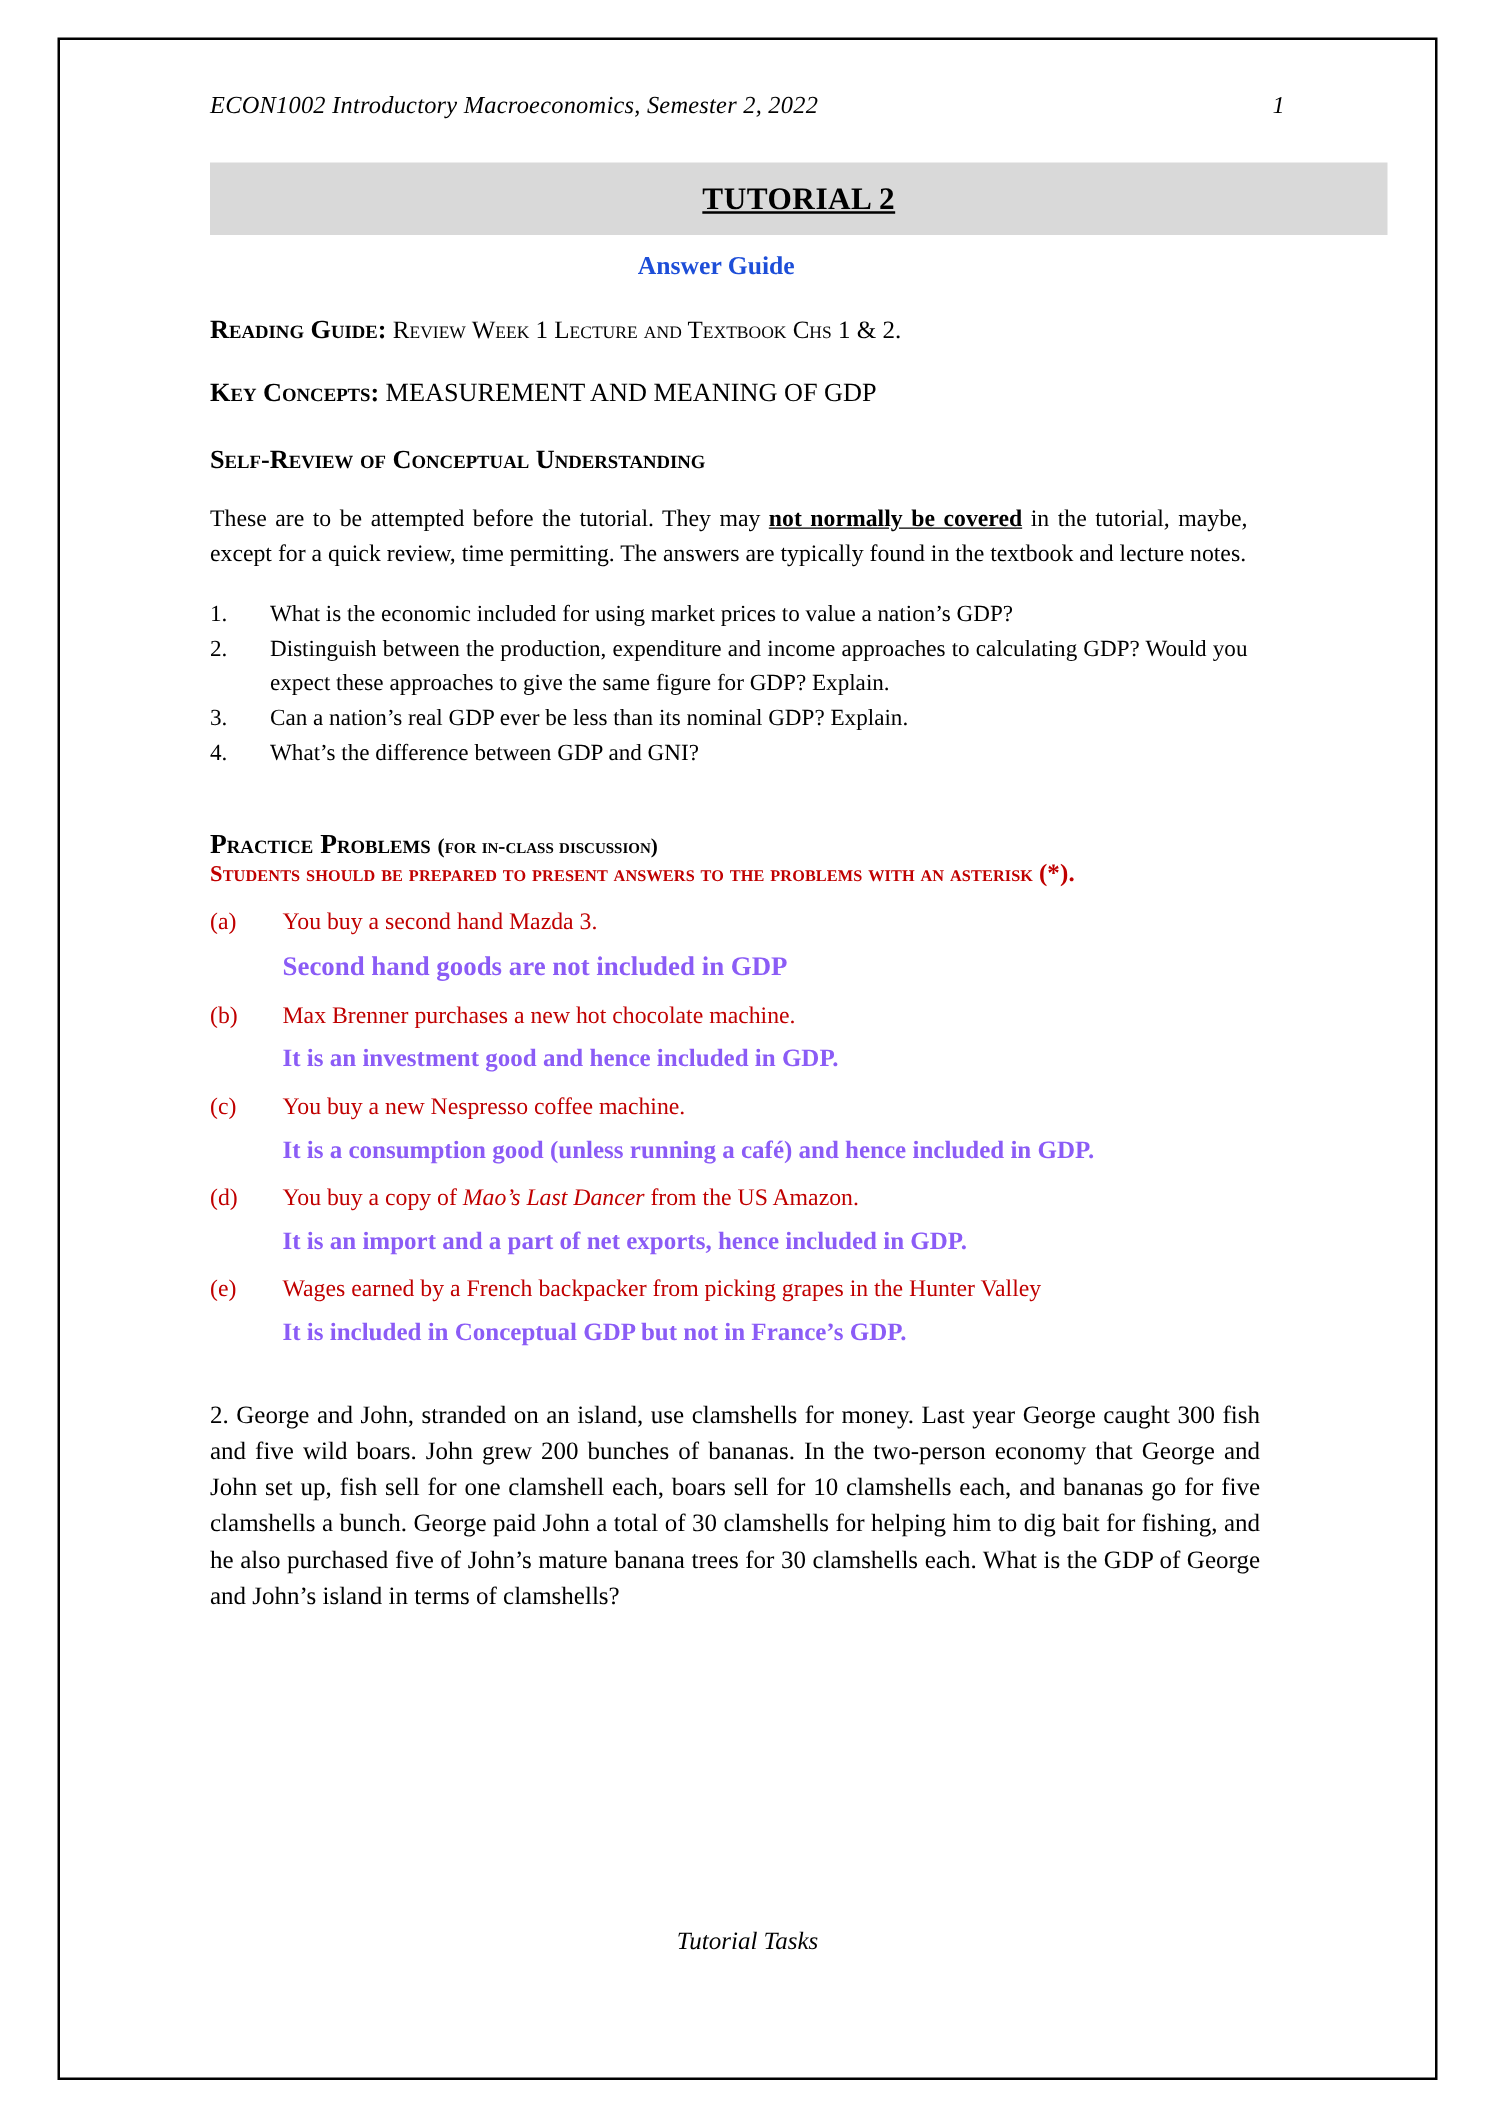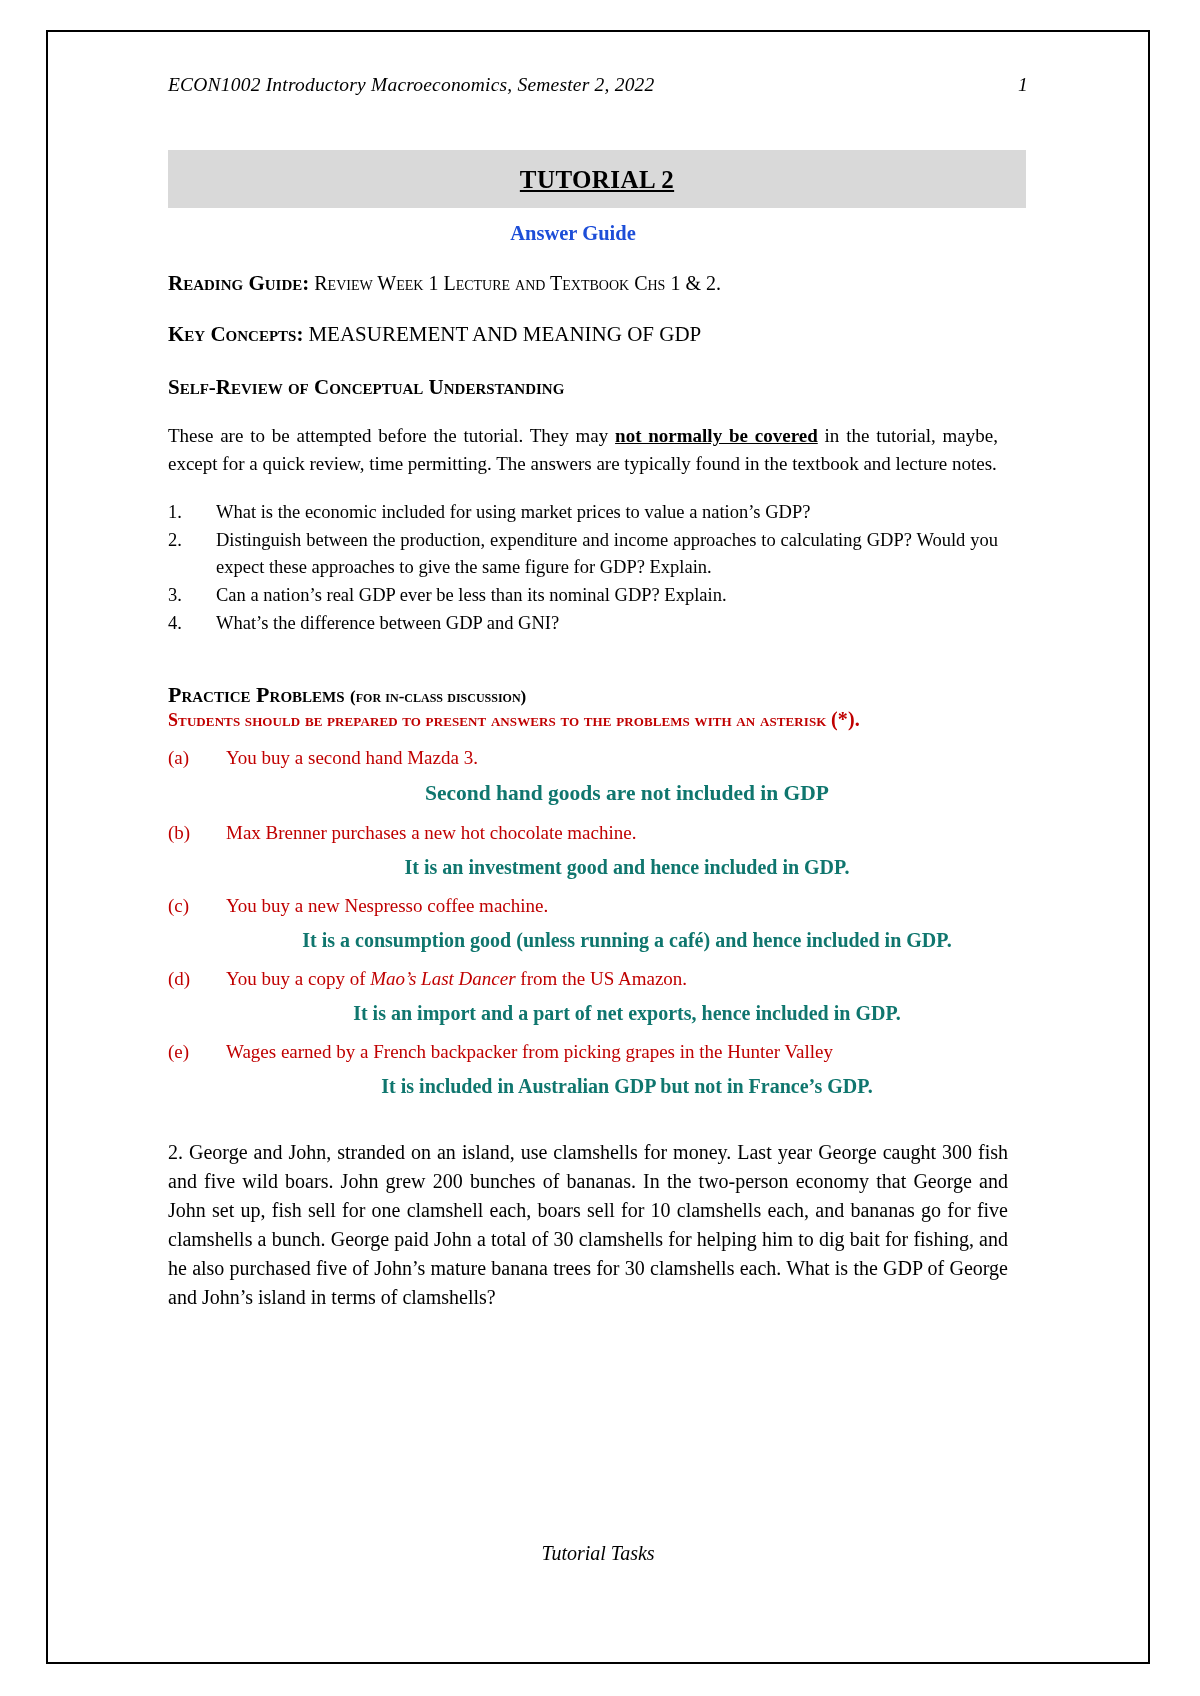--- a/index.html
+++ b/index.html
@@ -34,23 +34,23 @@
     justify-content: space-between;
     align-items: flex-start;
     font-style: italic;
     font-size: 19.5px;
     letter-spacing: 0.2px;
   }
   .header-title { font-style: italic; }
   .page-num { font-style: italic; font-size: 19.5px; }
 
   .title-box {
-    margin-top: 54px;
+    margin-top: 34px;
     background: #d9d9d9;
-    width: 858px;
+    width: 942px;
     margin-left: 0px;
     padding: 16px 0 14px 0;
     text-align: center;
   }
   .title-main {
     font-weight: bold;
     font-size: 25px;
     letter-spacing: 0.4px;
   }
   .tut-underline { text-decoration: underline; }
@@ -128,26 +128,25 @@
 
   .sub-block { margin-top: 16px; }
   .sub-q {
     display: flex;
     color: #c00000;
     font-size: 19px;
   }
   .sub-lbl { width: 58px; flex: 0 0 58px; }
   .sub-txt { flex: 1; }
   .sub-ans {
-    color: #0f766e;
+    color: #8b5cf6;
     font-weight: bold;
     font-size: 20px;
     margin-left: 58px;
     margin-top: 12px;
-    text-align: center;
   }
   .sub-ans.big { font-size: 21.5px; }
 
   .q2para {
     margin-top: 40px;
     font-size: 20px;
     line-height: 1.45;
     text-align: justify;
     width: 840px;
   }
@@ -256,21 +255,21 @@
         <span class="sub-txt"><span>You buy a copy of </span><i class="it">Mao’s Last Dancer</i><span> from the US Amazon.</span></span>
       </div>
       <div class="sub-ans">It is an import and a part of net exports, hence included in GDP.</div>
     </div>
 
     <div class="sub-block">
       <div class="sub-q">
         <span class="sub-lbl">(e)</span>
         <span class="sub-txt">Wages earned by a French backpacker from picking grapes in the Hunter Valley</span>
       </div>
-      <div class="sub-ans">It is included in Australian GDP but not in France’s GDP.</div>
+      <div class="sub-ans">It is included in Conceptual GDP but not in France’s GDP.</div>
     </div>
 
     <div class="q2para">2.  George and John, stranded on an island, use clamshells for money. Last year George caught 300 fish and five wild boars. John grew 200 bunches of bananas. In the two-person economy that George and John set up, fish sell for one clamshell each, boars sell for 10 clamshells each, and bananas go for five clamshells a bunch. George paid John a total of 30 clamshells for helping him to dig bait for fishing, and he also purchased five of John’s mature banana trees for 30 clamshells each. What is the GDP of George and John’s island in terms of clamshells?</div>
 
   </div>
 
   <div class="footer">Tutorial Tasks</div>
 </div>
 
 </body></html>

